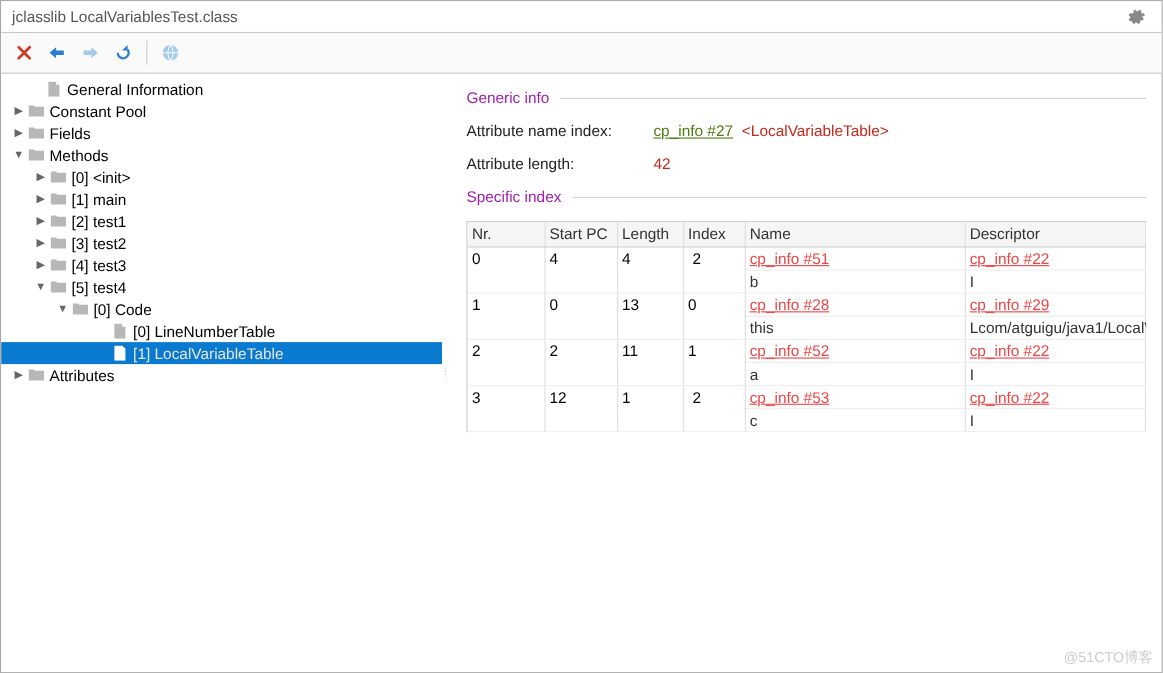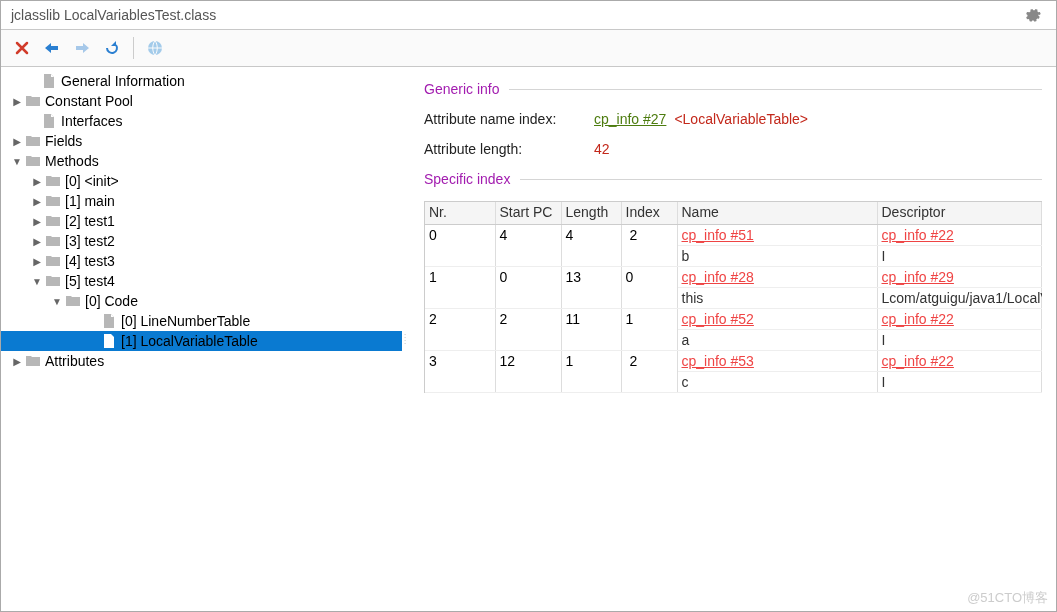--- a/index.html
+++ b/index.html
@@ -8,21 +8,21 @@
 .titlebar .title { font-size:14px; }
 .toolbar { border:1px solid #c8c8c8; border-left:none; border-right:none; padding:3px 8px; display:flex; align-items:center; gap:4px; height:38px; background:#fafafa; }
 .tbtn { width:26px; height:26px; display:flex; align-items:center; justify-content:center; border-radius:3px; cursor:pointer; }
 .sep { width:1px; height:22px; background:#ccc; margin:0 4px; }
 .main { flex:1; display:flex; overflow:hidden; }
 .tree-pane { width:401px; overflow:auto; padding:4px 0; }
 .splitter { width:6px; background:#fff; cursor:col-resize; display:flex; align-items:center; justify-content:center; }
 .splitter .dots { color:#bbb; font-size:8px; line-height:3px; }
 .content-pane { flex:1; padding:14px 14px 8px 16px; overflow:hidden; display:flex; flex-direction:column; position:relative; }
 .tree-row { display:flex; align-items:center; height:20px; padding-left:4px; white-space:nowrap; cursor:default; }
-.tree-row.selected { background:#0a7ad1; color:#000000; }
+.tree-row.selected { background:#0a7ad1; color:#e5e5e5; }
 .tree-row .tw { width:16px; display:inline-flex; justify-content:center; color:#666; cursor:pointer; font-size:10px; }
 .tree-row.selected .tw { color:#fff; }
 .tree-row .sp { display:inline-block; }
 .tree-row .ic { width:16px; height:14px; display:inline-flex; align-items:center; justify-content:center; margin-right:4px; }
 .ic-folder { fill:#b7b7b7; }
 .ic-doc { fill:#b7b7b7; }
 .fieldset { position:relative; margin-bottom:14px; }
 .fieldset .legend { display:flex; align-items:center; gap:10px; color:#a21caf; }
 .fieldset .legend .line { flex:1; height:1px; background:#d5d5d5; }
 .kvrow { display:flex; align-items:flex-end; margin-top:14px; }
@@ -100,31 +100,20 @@
         <span class="sp" style="width:4px"></span>
         <span class="tw">▶</span>
         <span class="ic">
           <svg width="14" height="12" viewBox="0 0 14 12">
             <path class="ic-folder" d="M0 1h5l1 1h8v9H0z"></path>
           </svg>
         </span>
         <span>Constant Pool</span>
       </div>
     <div class="tree-row">
-        <span class="sp" style="width:20px"></span>
-        <span class="tw"></span>
-        <span class="ic">
-          <svg width="12" height="14" viewBox="0 0 12 14">
-            <path class="ic-doc" d="M1 0h7l3 3v11H1z"></path>
-            <path fill="#fff" d="M8 0v3h3z"></path>
-          </svg>
-        </span>
-        <span>Interfaces</span>
-      </div>
-    <div class="tree-row">
         <span class="sp" style="width:4px"></span>
         <span class="tw">▶</span>
         <span class="ic">
           <svg width="14" height="12" viewBox="0 0 14 12">
             <path class="ic-folder" d="M0 1h5l1 1h8v9H0z"></path>
           </svg>
         </span>
         <span>Fields</span>
       </div>
     <div class="tree-row">

